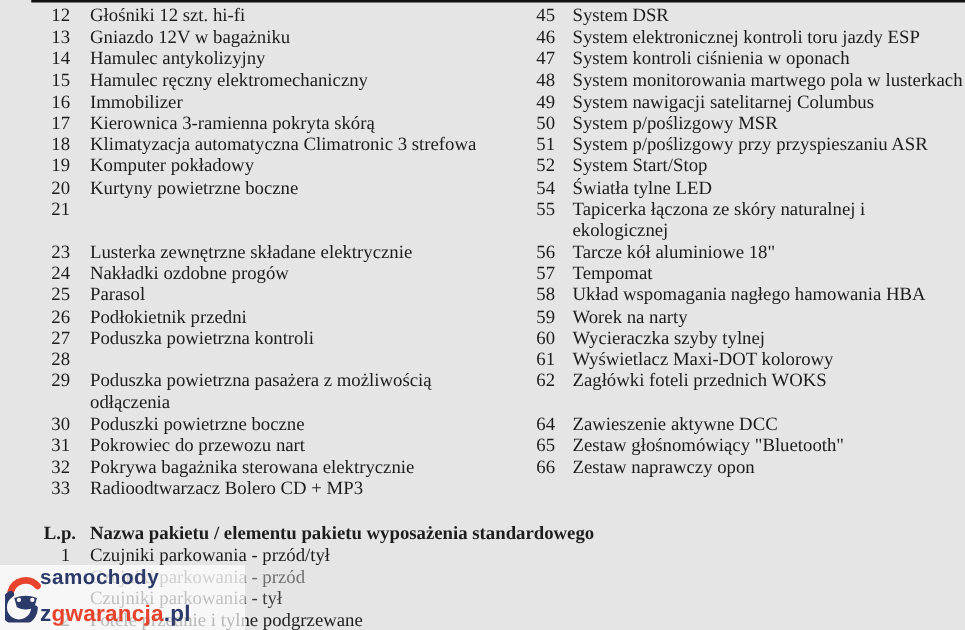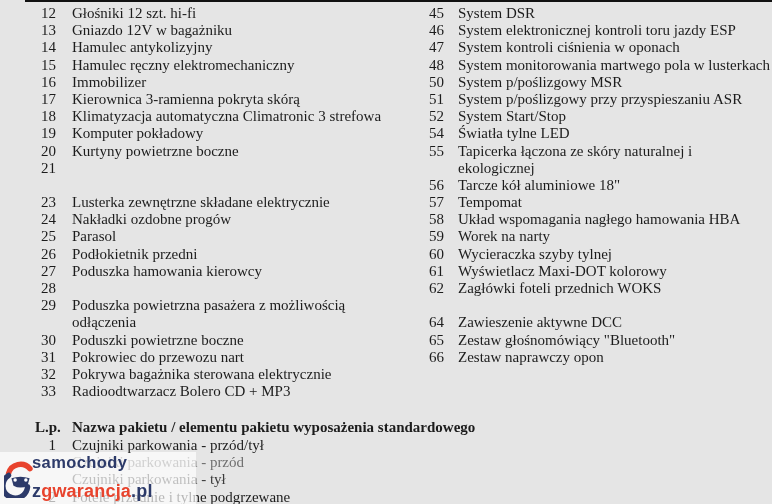--- a/index.html
+++ b/index.html
@@ -109,21 +109,21 @@
       <div class="row">
         <span class="num">25</span>
         <span class="txt">Parasol</span>
       </div>
       <div class="row">
         <span class="num">26</span>
         <span class="txt">Podłokietnik przedni</span>
       </div>
       <div class="row">
         <span class="num">27</span>
-        <span class="txt">Poduszka hamowania kierowcy</span>
+        <span class="txt">Poduszka powietrzna kontroli</span>
       </div>
       <div class="row">
         <span class="num">28</span>
       </div>
       <div class="row">
         <span class="num">29</span>
         <span class="txt">Poduszka powietrzna pasażera z możliwością</span>
       </div>
       <div class="row">
         <span class="num"></span>
@@ -155,20 +155,24 @@
         <span class="num">46</span>
         <span class="txt">System elektronicznej kontroli toru jazdy ESP</span>
       </div>
       <div class="row">
         <span class="num">47</span>
         <span class="txt">System kontroli ciśnienia w oponach</span>
       </div>
       <div class="row">
         <span class="num">48</span>
         <span class="txt">System monitorowania martwego pola w lusterkach</span>
+      </div>
+      <div class="row">
+        <span class="num">49</span>
+        <span class="txt">System nawigacji satelitarnej Columbus</span>
       </div>
       <div class="row">
         <span class="num">50</span>
         <span class="txt">System p/poślizgowy MSR</span>
       </div>
       <div class="row">
         <span class="num">51</span>
         <span class="txt">System p/poślizgowy przy przyspieszaniu ASR</span>
       </div>
       <div class="row">

